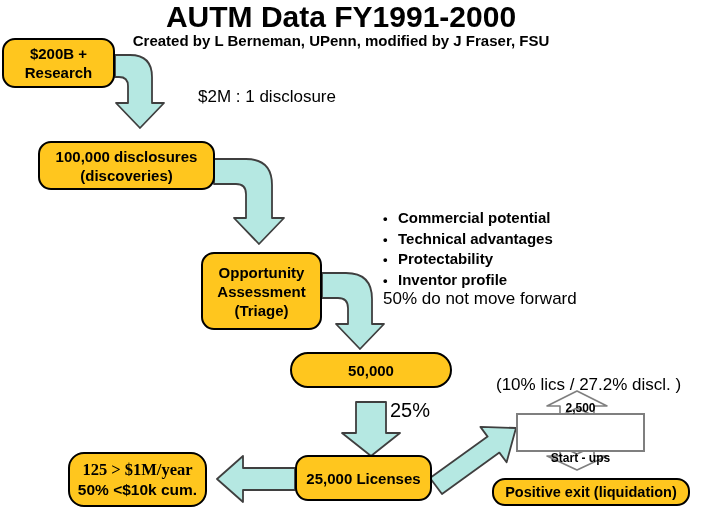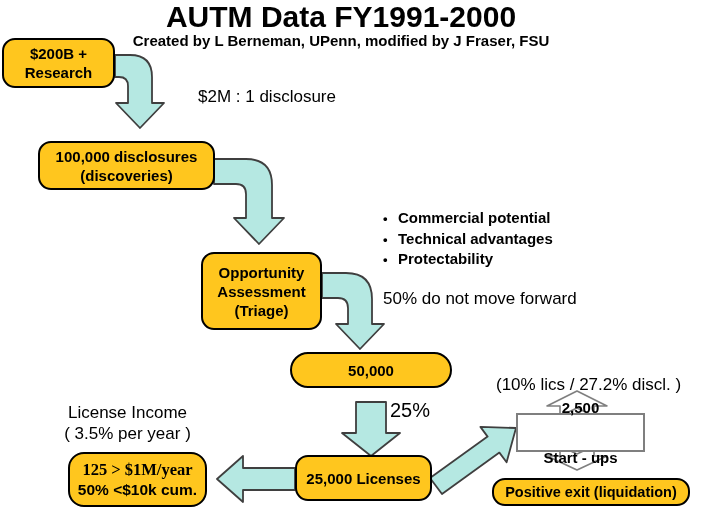--- a/index.html
+++ b/index.html
@@ -22,21 +22,21 @@
   }
   .gbox{
     background:var(--gold);border:2.2px solid #000;border-radius:13px;
     display:flex;flex-direction:column;justify-content:center;align-items:center;
     font-weight:bold;font-size:15px;line-height:19px;text-align:center;
     box-sizing:border-box;white-space:nowrap;
   }
   .whitebox{
     background:#ffffff;border:2px solid var(--gray);
     display:flex;flex-direction:column;justify-content:center;align-items:center;
-    font-weight:bold;font-size:15px;line-height:18px;text-align:center;
+    font-weight:bold;font-size:12px;line-height:18px;text-align:center;
     box-sizing:border-box;white-space:nowrap;gap:32px;
   }
   .freetext{font-size:17px;line-height:21px;white-space:nowrap;}
   .criteria-row{display:flex;align-items:flex-start;font-weight:bold;font-size:15px;line-height:19.5px;white-space:nowrap;}
   .criteria-row .dot{width:15px;text-align:left;font-size:13px;padding-top:1px;}
   .criteria-row .dot::before{content:"\2022";}
   .serif-line{font-family:"Liberation Serif",serif;font-size:16.5px;line-height:20px;}
   .sans-line{font-size:15.5px;line-height:20px;}
   .centered{text-align:center;}
 </style>
@@ -105,26 +105,26 @@
         <span>Commercial potential</span>
       </div>
     <div class="criteria-row">
         <span class="dot"></span>
         <span>Technical advantages</span>
       </div>
     <div class="criteria-row">
         <span class="dot"></span>
         <span>Protectability</span>
       </div>
+    <div class="criteria-row">
+        <span class="dot"></span>
+        <span>Inventor profile</span>
+      </div>
   </div>
 
   <div class="abs freetext" style="left:383px;top:288px;text-align:center;">50% do not move forward</div>
 
   <div class="abs freetext" style="left:390px;top:400px;font-size:20px;">25%</div>
 
-  <div class="abs centered" style="left:57px;top:402px;width:141px;">
-    <div class="freetext" style="white-space:nowrap;">License Income</div>
-    <div class="freetext" style="white-space:nowrap;">( 3.5% per year )</div>
-  </div>
 
   <div class="abs freetext" style="left:496px;top:374px;">(10% lics / 27.2% discl. )</div>
 
 </div>
 
 </body></html>

